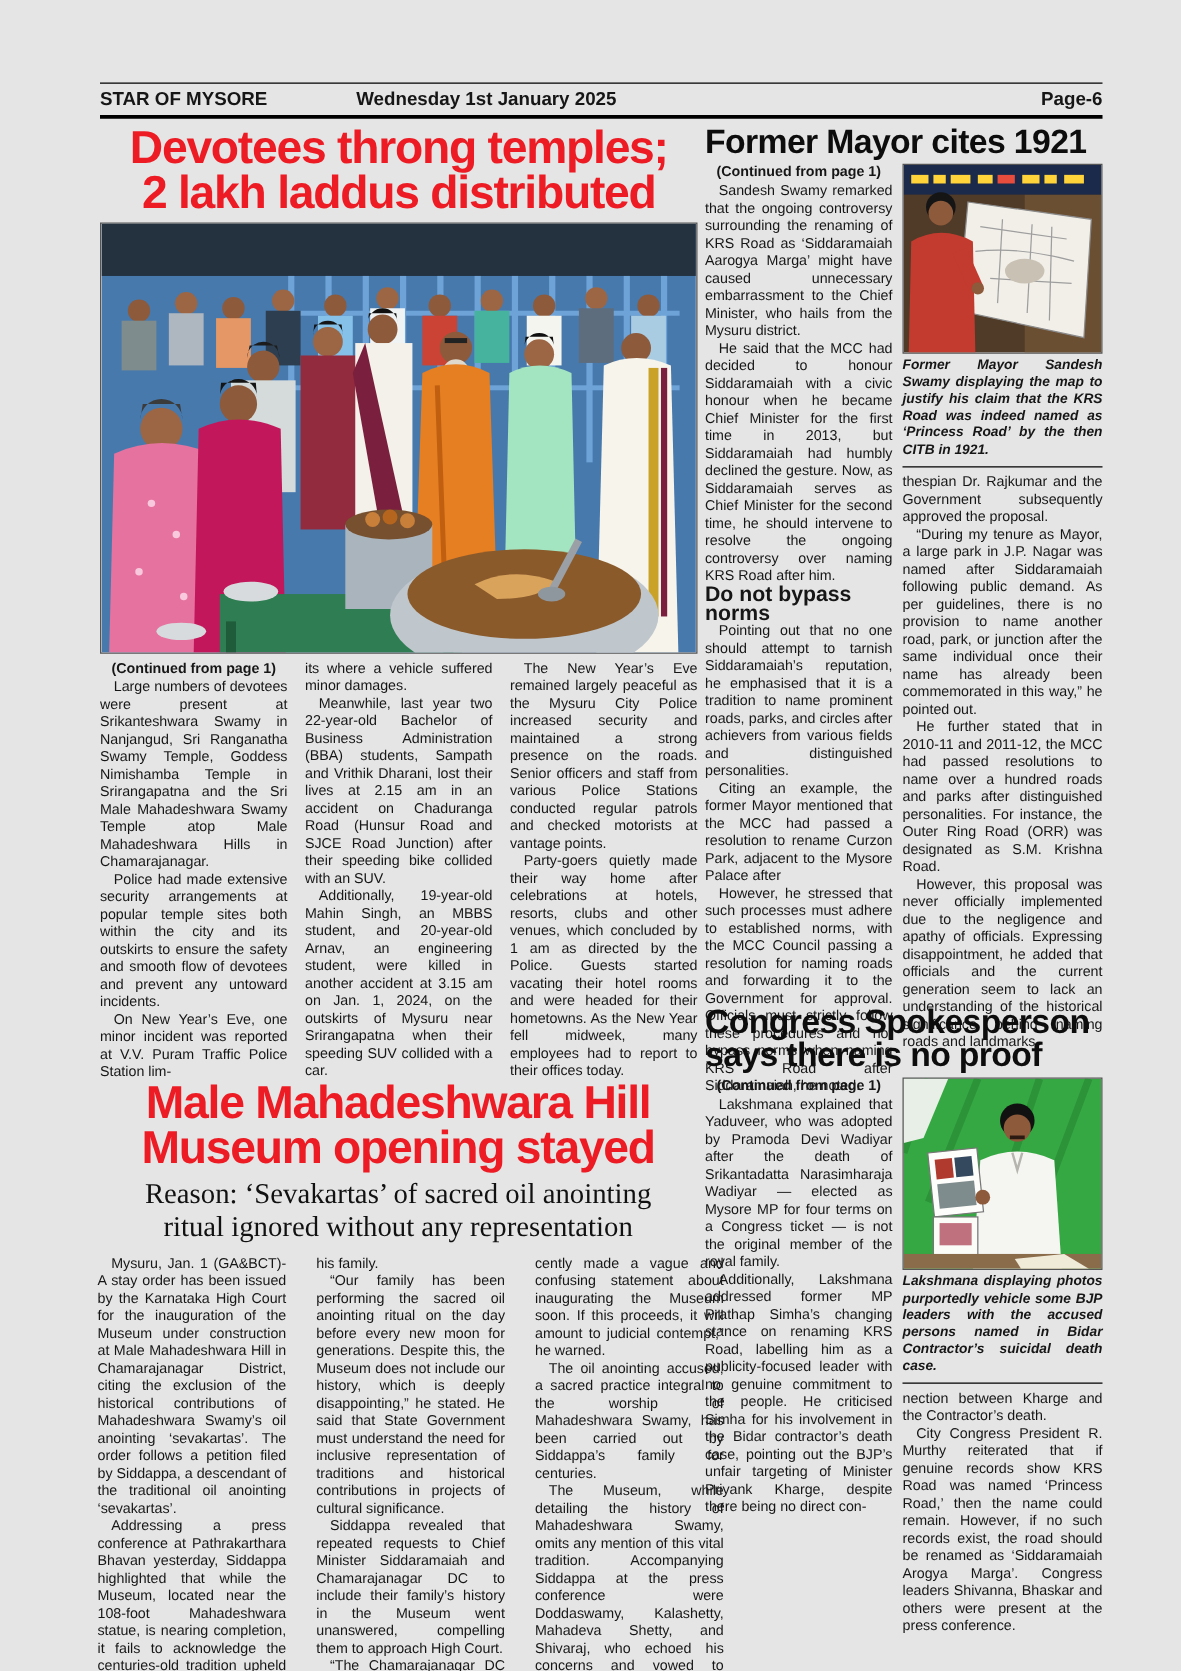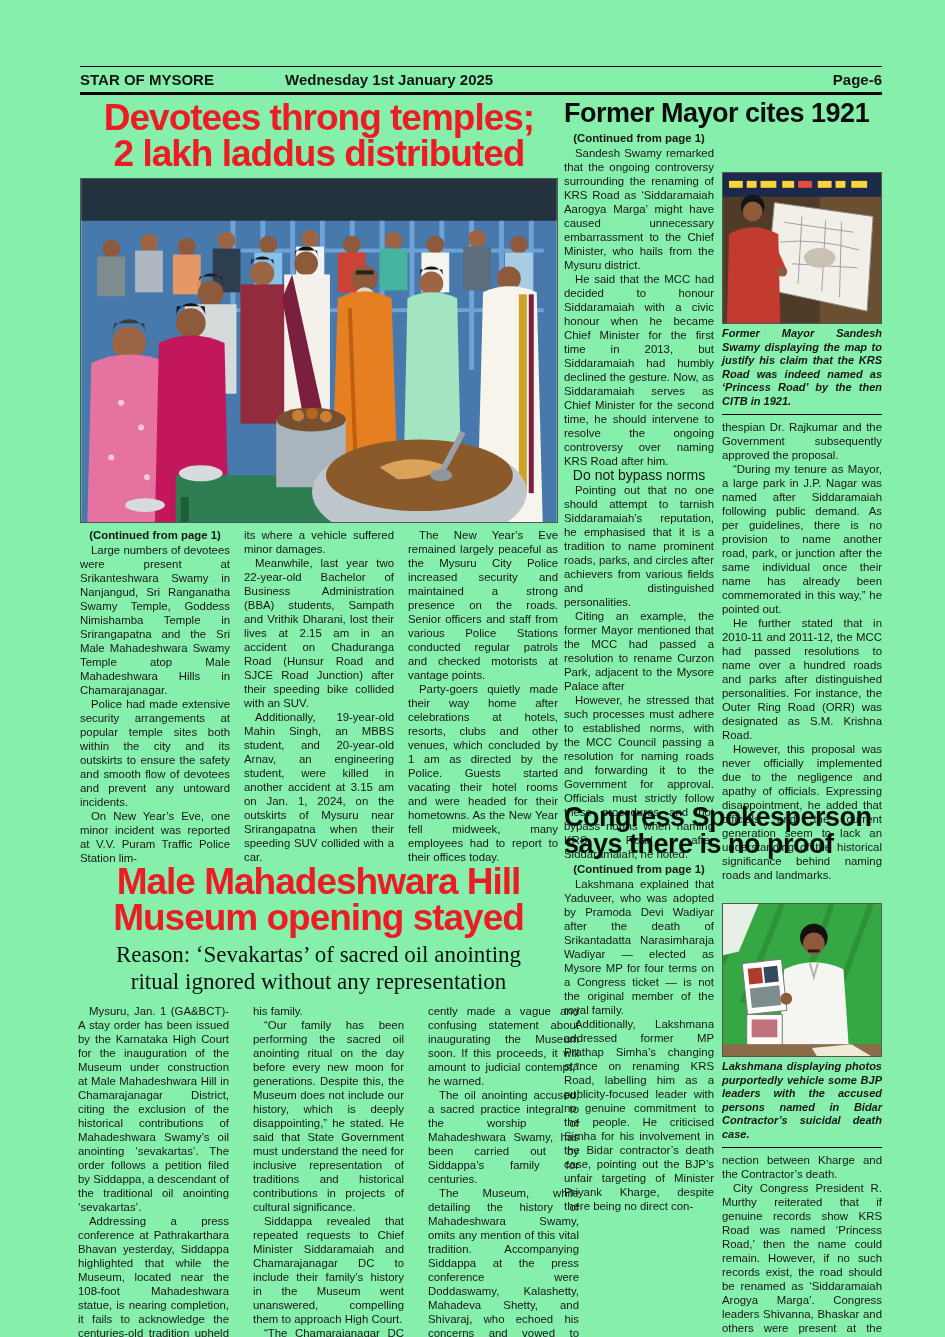--- a/index.html
+++ b/index.html
@@ -1,18 +1,18 @@
 <!DOCTYPE html>
 <html><head>
 <meta charset="utf-8">
 <style>
   * { box-sizing: border-box; margin: 0; padding: 0; }
   html,body { background:#ffffff; }
   .page {
-    position: relative; width: 945px; height: 1337px; background:#86efac;
+    position: relative; width: 945px; height: 1337px; background:#e5e5e5;
     font-family: "Liberation Sans", sans-serif; color:#161616; overflow:hidden;
   }
   
   .masthead { position:absolute; left:80px; top:66px; width:802px; }
   .rule-thin { border-top:1.5px solid #000; }
   .rule-thick { border-top:3.5px solid #000; margin-top:3px; }
   .mast-row { position:relative; height:22px; font-size:15px; font-weight:bold; padding-top:4px; }
   .mast-brand { position:absolute; left:0; }
   .mast-date { position:absolute; left:205px; }
   .mast-page { position:absolute; right:0; }
@@ -37,26 +37,26 @@
   }
   .photo-frame { border:1px solid #555; display:block; }
   .lead-photo { margin-top:6px; }
   .cols { display:flex; margin-top:5px; }
   .lead-cols  { gap:14px; }
   .lead-cols .col { width:150px; flex:none; }
   .museum-cols { gap:24px; margin-top:9px; }
   .museum-cols .col { width:151px; flex:none; }
   .two-cols { gap:8px; margin-top:4px; }
   .col-narrow { width:150px; flex:none; }
-  .col-wide   { width:160px; flex:none;margin-top:41px; }
+  .col-wide   { width:160px; flex:none; }
 
   .body-p { font-size:11.4px; line-height:14px; text-align:justify; }
   .indent { text-indent:11px; }
   .continued { font-size:11.4px; line-height:15px; font-weight:bold; text-align:center; }
-  .inline-subhead { font-size:14px; line-height:15px; font-weight:normal; text-align:center; }
+  .inline-subhead { font-size:17px; line-height:15px; font-weight:bold; }
   .caption {
     font-size:11px; line-height:13.6px; font-weight:bold; font-style:italic;
     text-align:justify; border-bottom:1.6px solid #000; padding:3px 0 5px 0; margin-bottom:5px;
   }
 </style>
 </head>
 <body>
 
 <div class="page">
 

